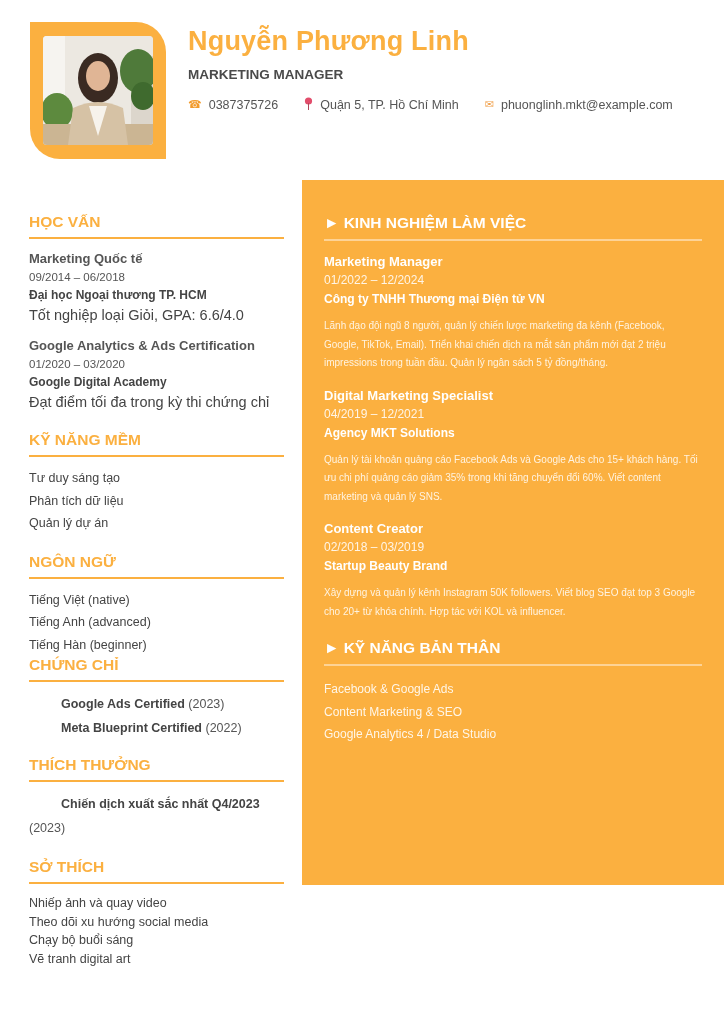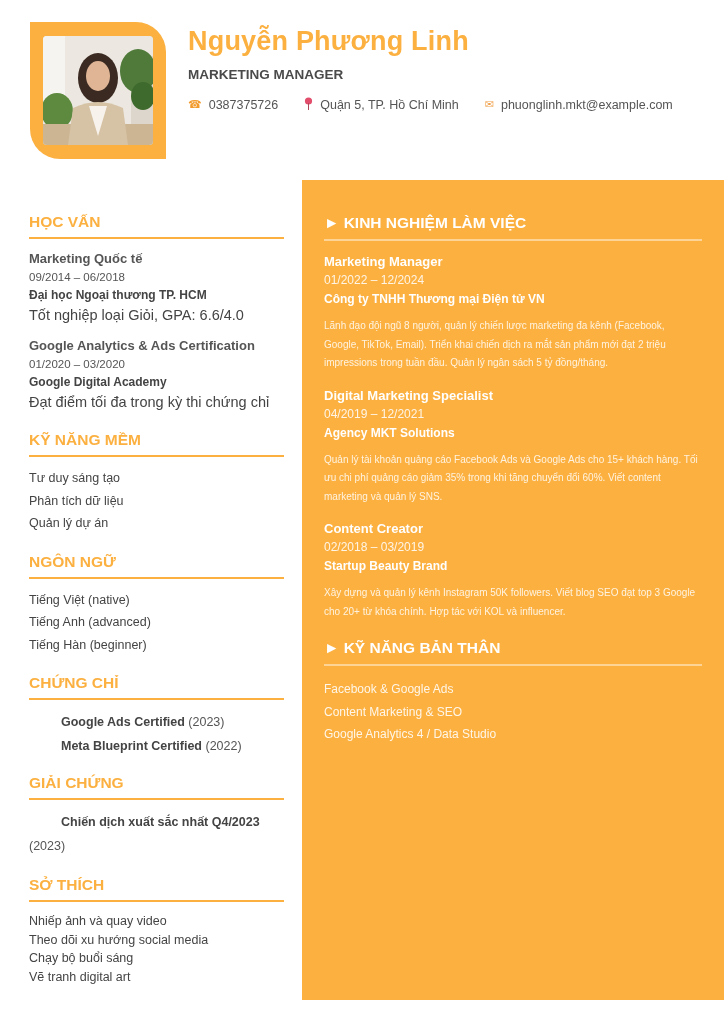--- a/index.html
+++ b/index.html
@@ -33,21 +33,21 @@
   .edu-degree { font-size: 13px; font-weight: bold; color: #555; line-height: 19px; }
   .edu-date { font-size: 11.5px; color: #555; line-height: 18px; }
   .edu-school { font-size: 12px; font-weight: bold; color: #444; line-height: 18px; }
   .edu-note { font-size: 14.5px; color: #444; line-height: 22px; }
   .list-item { font-size: 12.5px; color: #444; line-height: 22.5px; }
   .list-tight .list-item { line-height: 18.5px; }
   .cert-item { font-size: 12.5px; color: #555; line-height: 24px; }
   .cert-item b { color: #444; margin-left: 32px; }
 
   
-  .right { position: absolute; left: 302px; top: 180px; width: 422px; height: 820px; background: #fbb040; padding: 34px 22px 0 22px; color: #fff; }
+  .right { position: absolute; left: 302px; top: 180px; width: 422px; height: 705px; background: #fbb040; padding: 34px 22px 0 22px; color: #fff; }
   .r-h { font-size: 15.5px; font-weight: bold; color: #fff; padding-bottom: 7px; border-bottom: 2px solid rgba(255,255,255,0.45); margin-bottom: 12px; }
   .job { margin-bottom: 14px; }
   .job-title { font-size: 13px; font-weight: bold; color: #fff; line-height: 18px; }
   .job-date { font-size: 12px; color: #fff5e6; line-height: 19px; }
   .job-company { font-size: 12px; font-weight: bold; color: #fff; line-height: 18px; margin-bottom: 9px; }
   .job-desc { font-size: 10px; color: #fff3e0; line-height: 18.5px; }
   .skill { font-size: 12px; color: #fff6e8; line-height: 22.5px; }
 </style>
 </head>
 <body>
@@ -109,35 +109,35 @@
     </div>
   </section>
 
   <section style="margin-bottom:18px;">
     <div class="sec-h">KỸ NĂNG MỀM</div>
     <div class="list-item">Tư duy sáng tạo</div>
     <div class="list-item">Phân tích dữ liệu</div>
     <div class="list-item">Quản lý dự án</div>
   </section>
 
-  <section style="margin-bottom:18px;">
+  <section style="">
     <div class="sec-h">NGÔN NGỮ</div>
     <div class="list-item">Tiếng Việt (native)</div>
     <div class="list-item">Tiếng Anh (advanced)</div>
     <div class="list-item">Tiếng Hàn (beginner)</div>
   </section>
 
   <section style="margin-bottom:16px;">
     <div class="sec-h">CHỨNG CHỈ</div>
     <div class="cert-item"><b>Google Ads Certified</b> <span>(2023)</span></div>
     <div class="cert-item"><b>Meta Blueprint Certified</b> <span>(2022)</span></div>
   </section>
 
   <section style="margin-bottom:18px;">
-    <div class="sec-h">GIẢI CHỨNG</div>
+    <div class="sec-h">THÍCH THƯỞNG</div>
     <div class="cert-item"><b>Chiến dịch xuất sắc nhất Q4/2023</b> <span>(2023)</span></div>
   </section>
 
   <section class="list-tight">
     <div class="sec-h">SỞ THÍCH</div>
     <div class="list-item">Nhiếp ảnh và quay video</div>
     <div class="list-item">Theo dõi xu hướng social media</div>
     <div class="list-item">Chạy bộ buổi sáng</div>
     <div class="list-item">Vẽ tranh digital art</div>
   </section>

